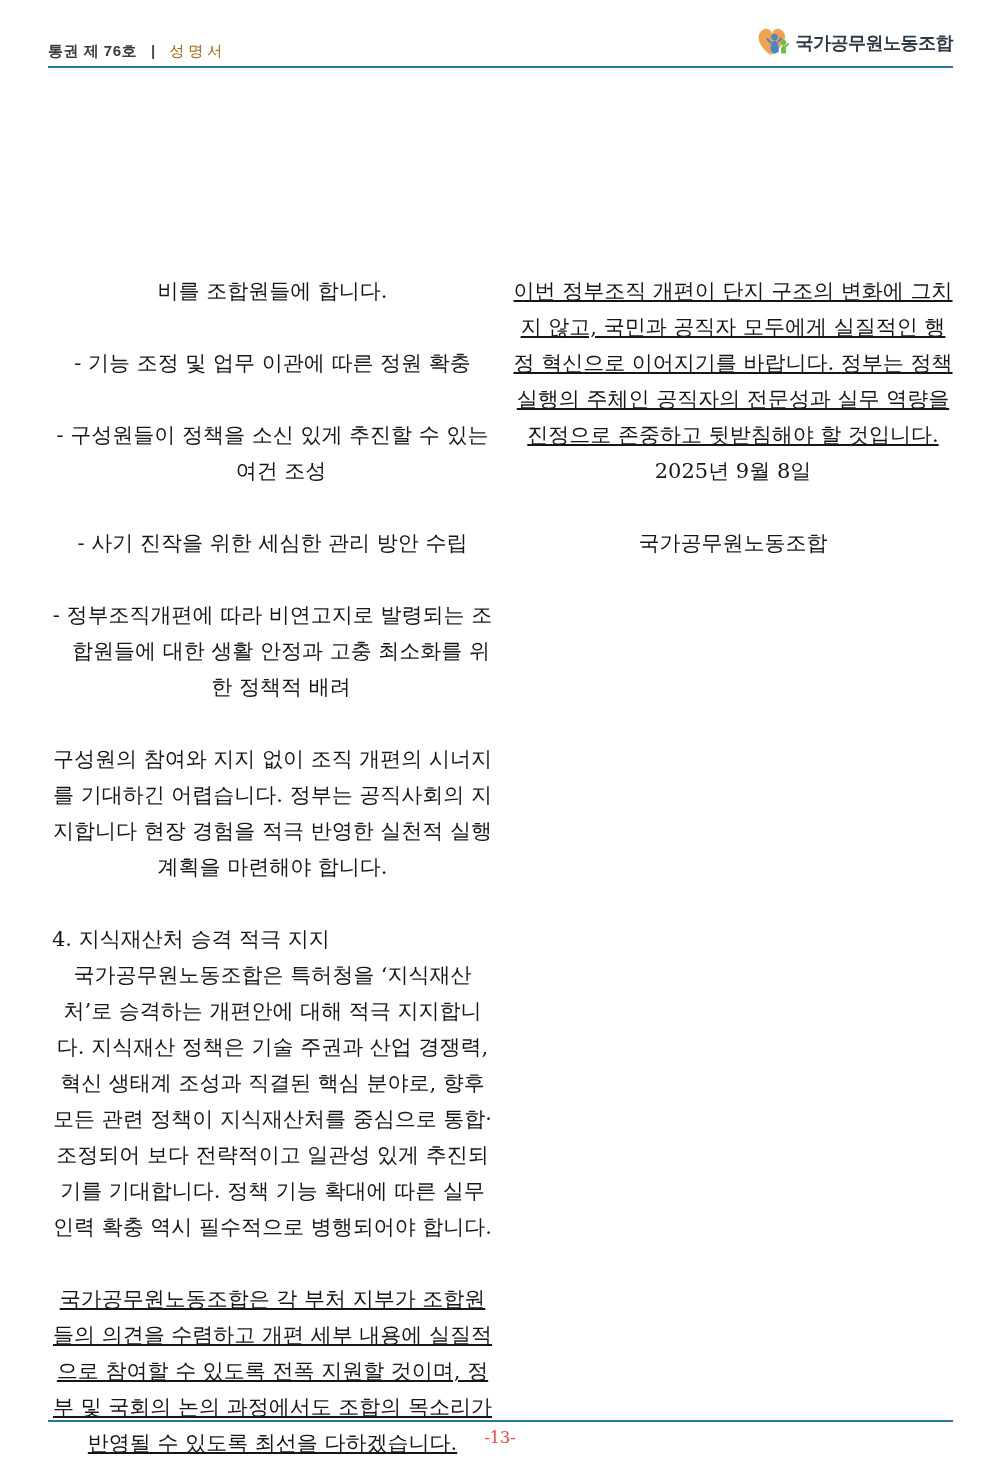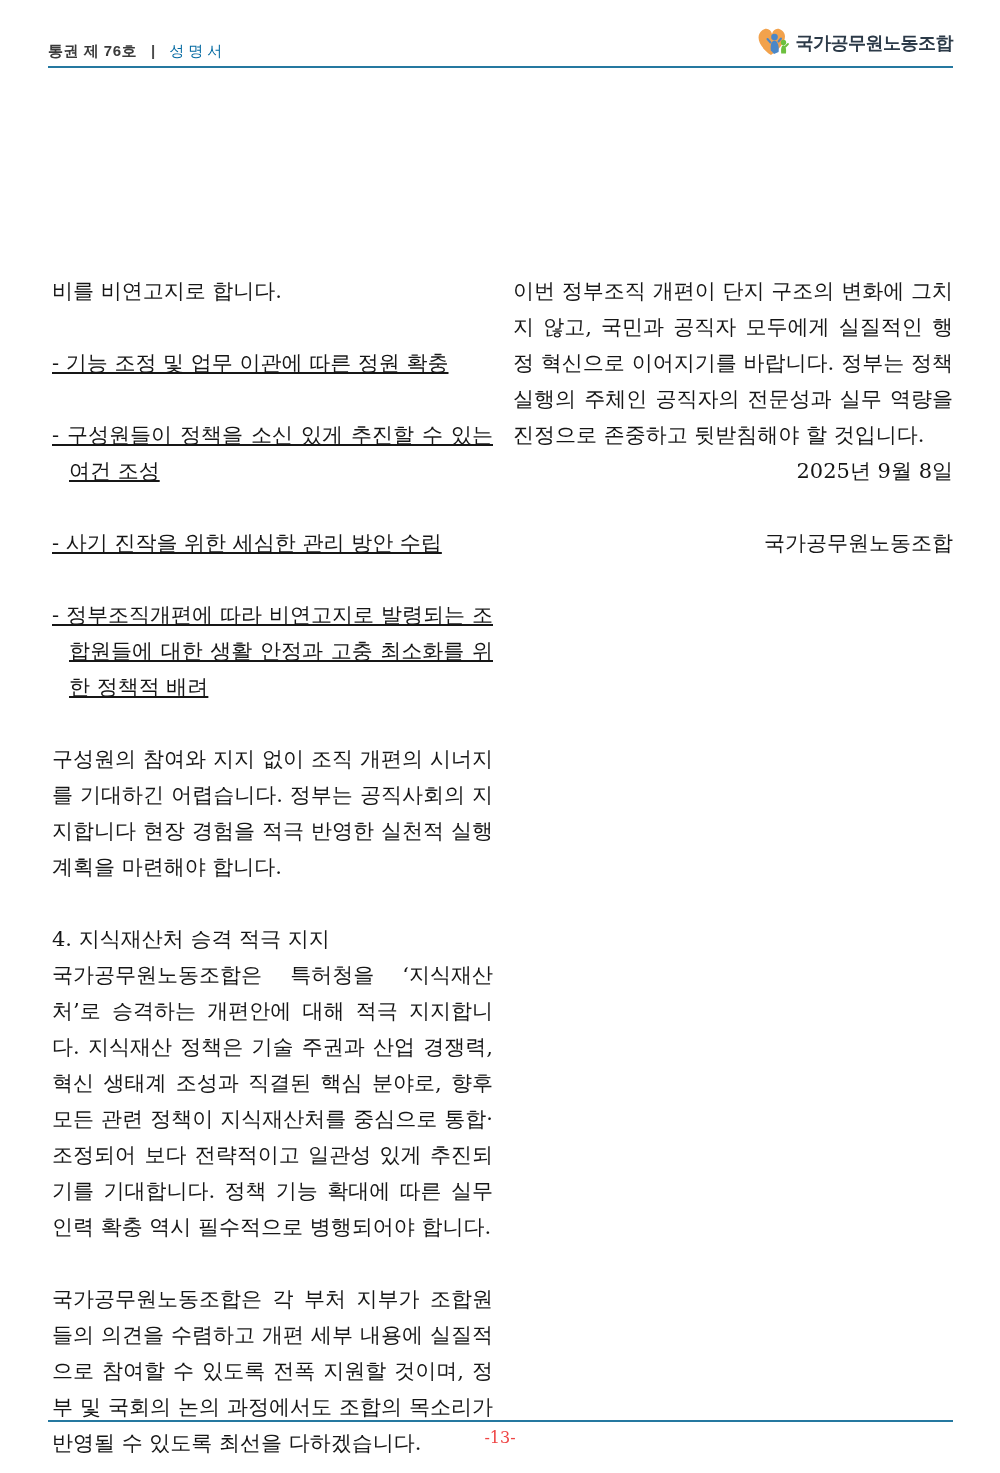--- a/index.html
+++ b/index.html
@@ -23,37 +23,37 @@
   .page-header{
     position:absolute;left:48px;right:47px;top:0;height:68px;
     box-sizing:border-box;
     display:flex;justify-content:space-between;align-items:flex-end;
     border-bottom:2.5px solid var(--accent-line);
     padding-bottom:5px;
   }
   .header-left{display:flex;align-items:flex-start;color:var(--header-text);font-size:15px;}
   .issue-label{font-weight:bold;letter-spacing:0.5px;}
   .header-divider{margin:0 14px;color:#4a4a4a;font-weight:bold;}
-  .doc-type{letter-spacing:4px;color:#0369a1;}
+  .doc-type{letter-spacing:4px;color:#a16207;}
   .org-logo{display:flex;align-items:center;gap:5px;}
   .org-logo .logo-label{
     font-weight:bold;font-size:18px;color:var(--logo-text);letter-spacing:-0.5px;
   }
   
   .col{
     position:absolute;top:273px;width:441px;
     font-family:"DejaVu Serif","Liberation Serif",serif;
     font-size:21px;line-height:36px;color:var(--body-text);
     text-align:justify;
   }
   .col-left{left:52px;}
   .col-right{left:513px;width:440px;}
-  .col p{margin:0 0 36px 0;}
-  .col p.tight{margin-bottom:0;}
-  .bullet-list{margin:18px 0 36px 0;text-decoration:underline;}
+  .col p{margin:0 0 36px 0;text-align:center;}
+  .col p.tight{margin-bottom:0;text-decoration:underline;}
+  .bullet-list{margin:18px 0 36px 0;}
   .bullet-item{margin:0;padding-left:17px;text-indent:-17px;text-align:justify;}
   .section-heading{
     margin:0;font-size:21px;line-height:36px;font-weight:normal;color:var(--body-text);
   }
   .date-line,.signature-line{
     margin:0;text-align:right;
   }
   .date-line{margin-top:72px;}
   
   .footer-rule{
@@ -88,21 +88,21 @@
           <path d="M30.5 21.5 L33 19" stroke="#6cbf3f" stroke-width="1.8" stroke-linecap="round" fill="none"></path>
           <circle cx="28.5" cy="17.5" r="2.7" fill="#6cbf3f"></circle>
           <path d="M28.5 20.3 C26.3 20.8 25.8 23.5 26.2 28.5 L31 28.5 C31.4 23.5 30.7 20.8 28.5 20.3 Z" fill="#6cbf3f"></path>
         </svg>
       </span>
       <span class="logo-label">국가공무원노동조합</span>
     </div>
   </header>
 
   <section class="col col-left">
-    <p>비를 비연고지로 합니다.</p>
+    <p>비를 조합원들에 합니다.</p>
     <div class="bullet-list">
       <p class="bullet-item">- 기능 조정 및 업무 이관에 따른 정원 확충</p>
       <p class="bullet-item">- 구성원들이 정책을 소신 있게 추진할 수 있는 여건 조성</p>
       <p class="bullet-item">- 사기 진작을 위한 세심한 관리 방안 수립</p>
       <p class="bullet-item">- 정부조직개편에 따라 비연고지로 발령되는 조합원들에 대한 생활 안정과 고충 최소화를 위한 정책적 배려</p>
     </div>
     <p>구성원의 참여와 지지 없이 조직 개편의 시너지를 기대하긴 어렵습니다. 정부는 공직사회의 지지합니다 현장 경험을 적극 반영한 실천적 실행계획을 마련해야 합니다.</p>
     <h4 class="section-heading">4. 지식재산처 승격 적극 지지</h4>
     <p>국가공무원노동조합은 특허청을 ‘지식재산처’로 승격하는 개편안에 대해 적극 지지합니다. 지식재산 정책은 기술 주권과 산업 경쟁력, 혁신 생태계 조성과 직결된 핵심 분야로, 향후 모든 관련 정책이 지식재산처를 중심으로 통합·조정되어 보다 전략적이고 일관성 있게 추진되기를 기대합니다. 정책 기능 확대에 따른 실무 인력 확충 역시 필수적으로 병행되어야 합니다.</p>
     <p class="tight">국가공무원노동조합은 각 부처 지부가 조합원들의 의견을 수렴하고 개편 세부 내용에 실질적으로 참여할 수 있도록 전폭 지원할 것이며, 정부 및 국회의 논의 과정에서도 조합의 목소리가 반영될 수 있도록 최선을 다하겠습니다.</p>

